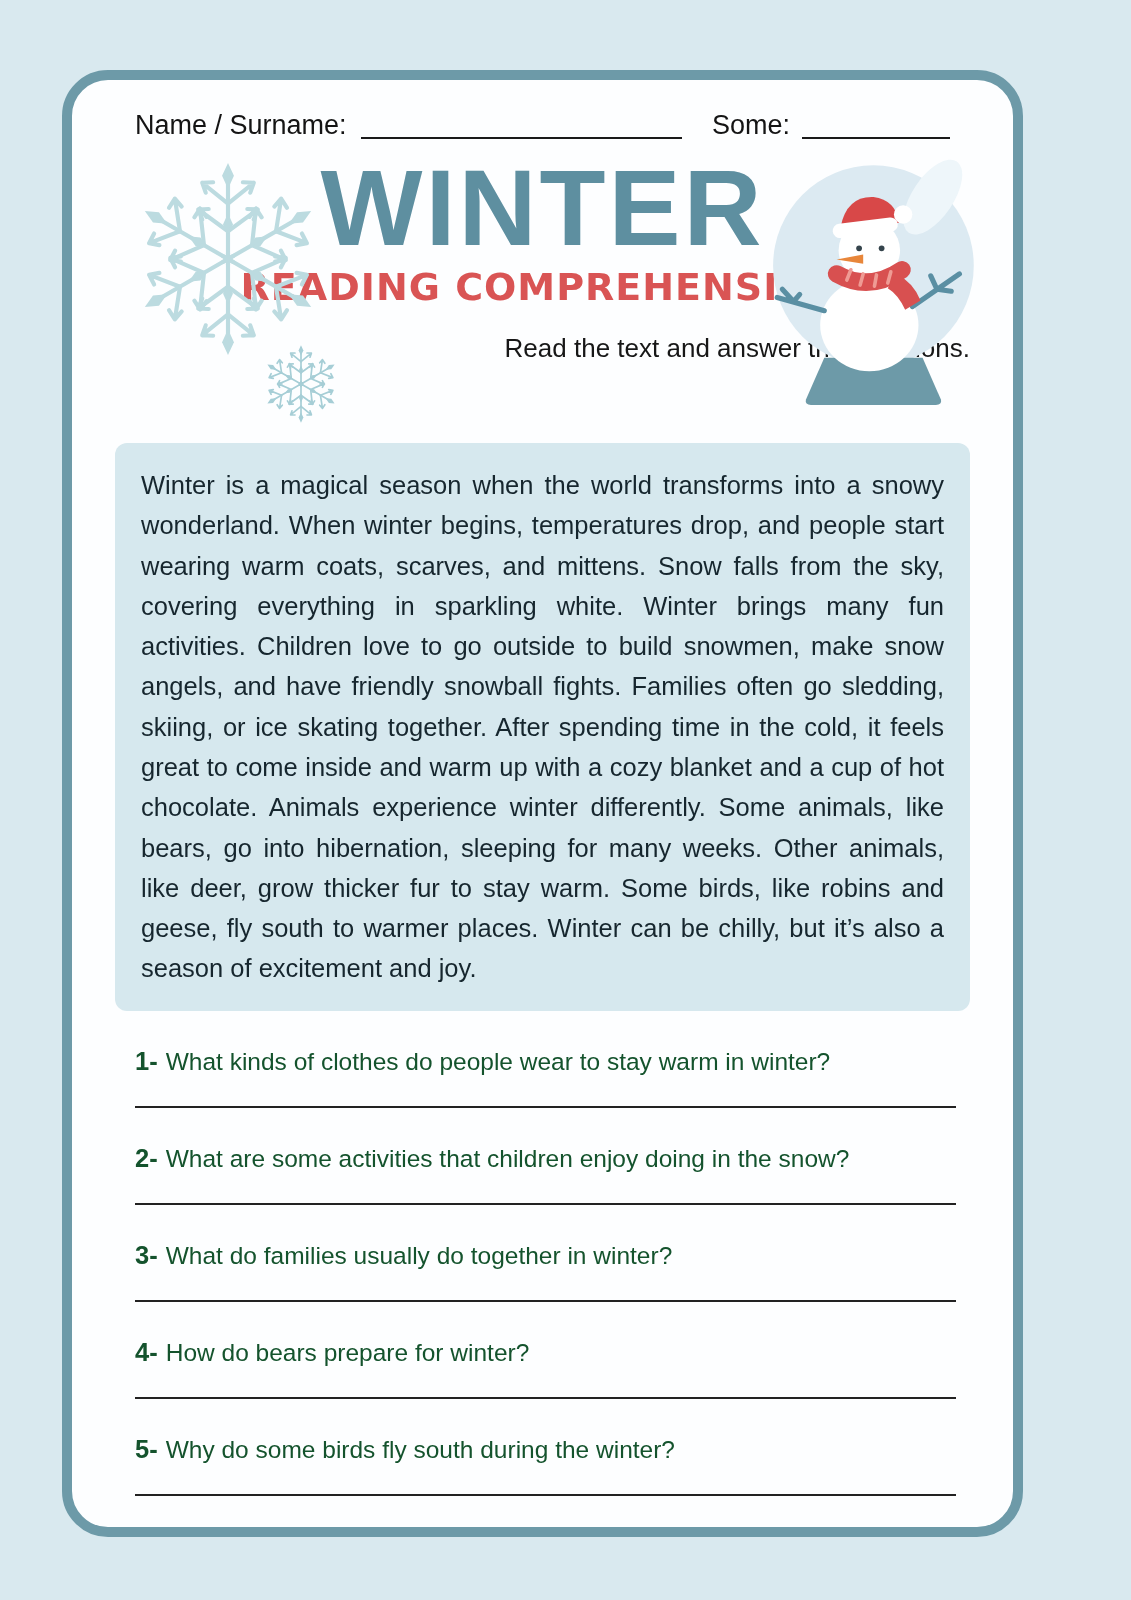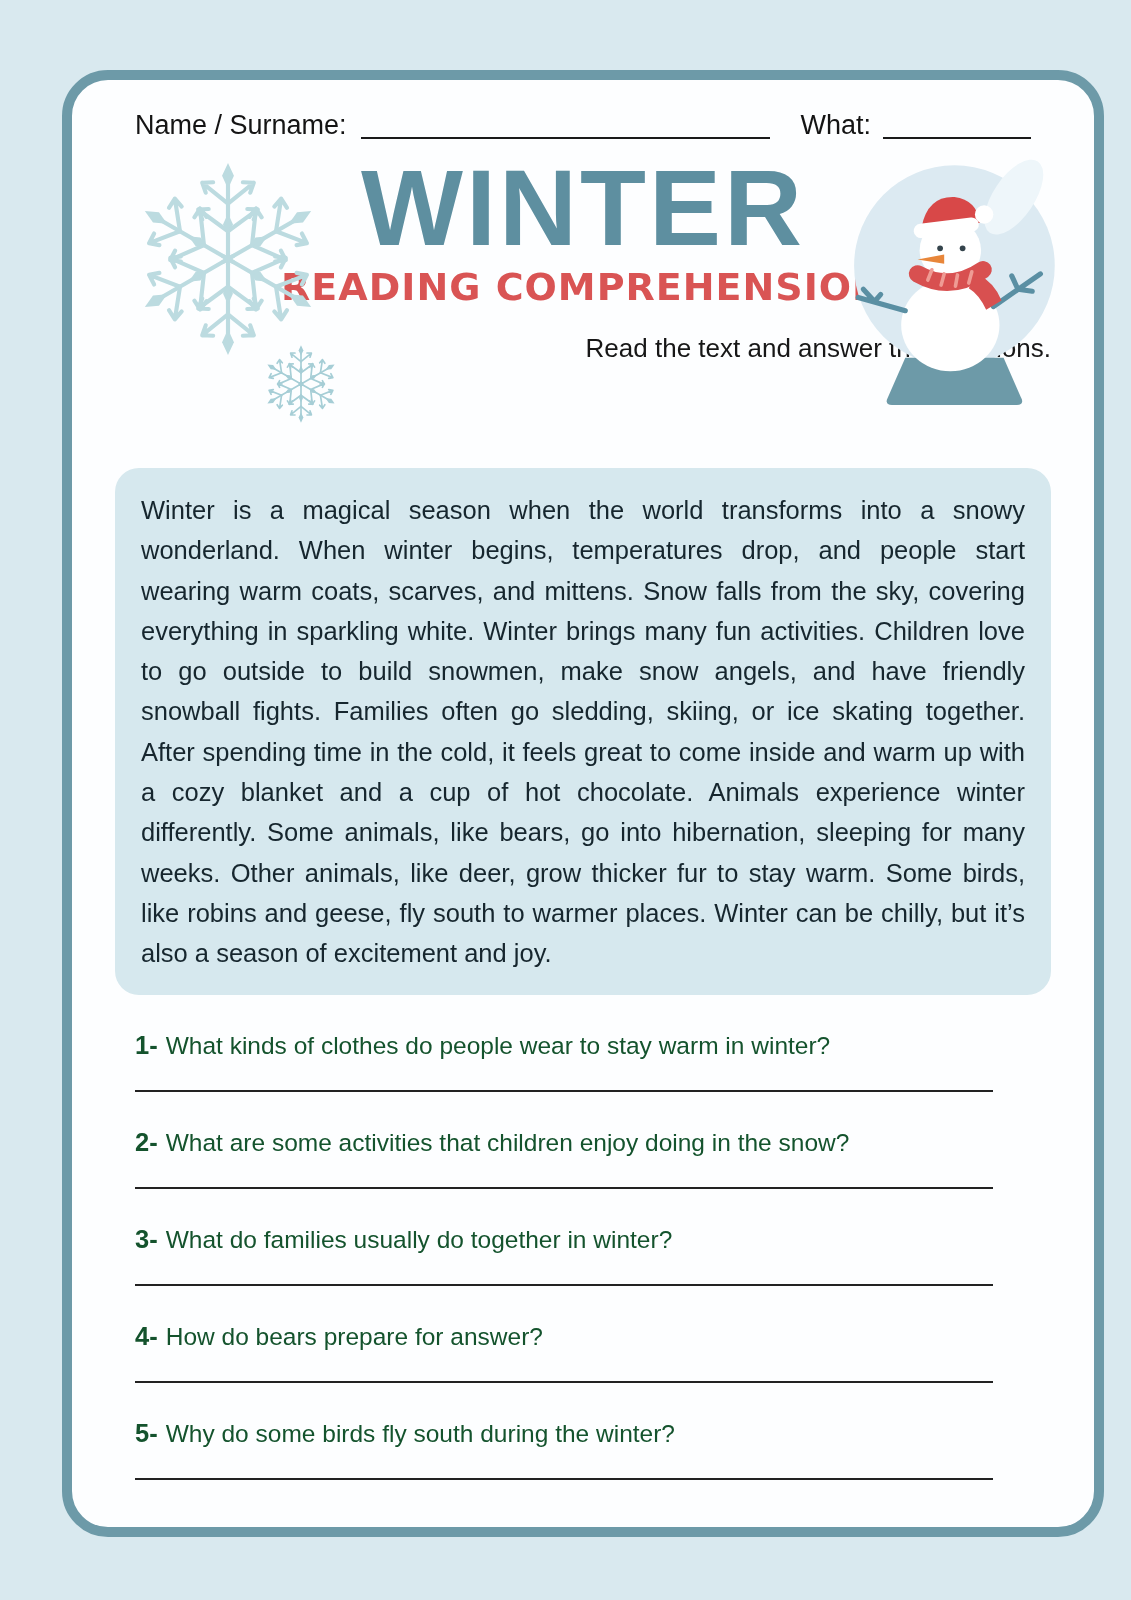--- a/index.html
+++ b/index.html
@@ -5,21 +5,21 @@
   html, body { margin:0; padding:0; }
   body {
     width:1131px; height:1600px;
     background:#d9e9ef;
     font-family:"Liberation Sans", sans-serif;
     position:relative;
     overflow:hidden;
   }
   .card {
     position:absolute; left:62px; top:70px;
-    width:1042px; height:1467px;
+    width:961px; height:1467px;
     box-sizing:border-box;
     background:#fdfeff;
     border:10px solid #6d9aa8;
     border-radius:46px;
     padding:16px 43px 0 43px;
   }
   
   .header-row {
     display:flex; align-items:flex-end;
     margin:14px 20px 0 20px;
@@ -46,23 +46,23 @@
     font-size:38px; font-weight:bold;
     color:#d95454; letter-spacing:1px;
   }
   .instruction {
     margin:24px 0 0 0; text-align:right;
     font-size:26px; color:#171717;
   }
 
   
   .passage-box {
-    margin-top:25px;
+    margin-top:0;
     background:#d6e8ee;
-    border-radius:24px;
+    border-radius:12px;
     padding:22px 26px;
   }
   .passage-text {
     margin:0;
     font-size:25.5px; line-height:1.58;
     text-align:justify;
     color:#16262e;
   }
 
   
@@ -92,21 +92,21 @@
       <path fill="none" d="M0,-28 L-30,-50 M-30,-50 L-19.5,-50.5 M-30,-50 L-26,-40"></path>
     </g>
   </defs>
 </svg>
 
 <div class="card">
 
   <div class="header-row">
     <span>Name / Surname:</span>
     <span class="write-line name-line"></span>
-    <span>What:</span>
+    <span>Some:</span>
     <span class="write-line date-line"></span>
   </div>
 
   <div class="title-block">
 
     <svg class="flake-large" viewBox="-100 -100 200 200">
       <use href="#flakeArm"></use>
       <use href="#flakeArm" transform="rotate(60)"></use>
       <use href="#flakeArm" transform="rotate(120)"></use>
       <use href="#flakeArm" transform="rotate(180)"></use>
@@ -167,21 +167,21 @@
 
   <div class="q-block">
     <div class="q-row">
       <span class="q-num">3-</span><span>What do families usually do together in winter?</span>
     </div>
     <div class="answer-line"></div>
   </div>
 
   <div class="q-block">
     <div class="q-row">
-      <span class="q-num">4-</span><span>How do bears prepare for answer?</span>
+      <span class="q-num">4-</span><span>How do bears prepare for winter?</span>
     </div>
     <div class="answer-line"></div>
   </div>
 
   <div class="q-block">
     <div class="q-row">
       <span class="q-num">5-</span><span>Why do some birds fly south during the winter?</span>
     </div>
     <div class="answer-line"></div>
   </div>

